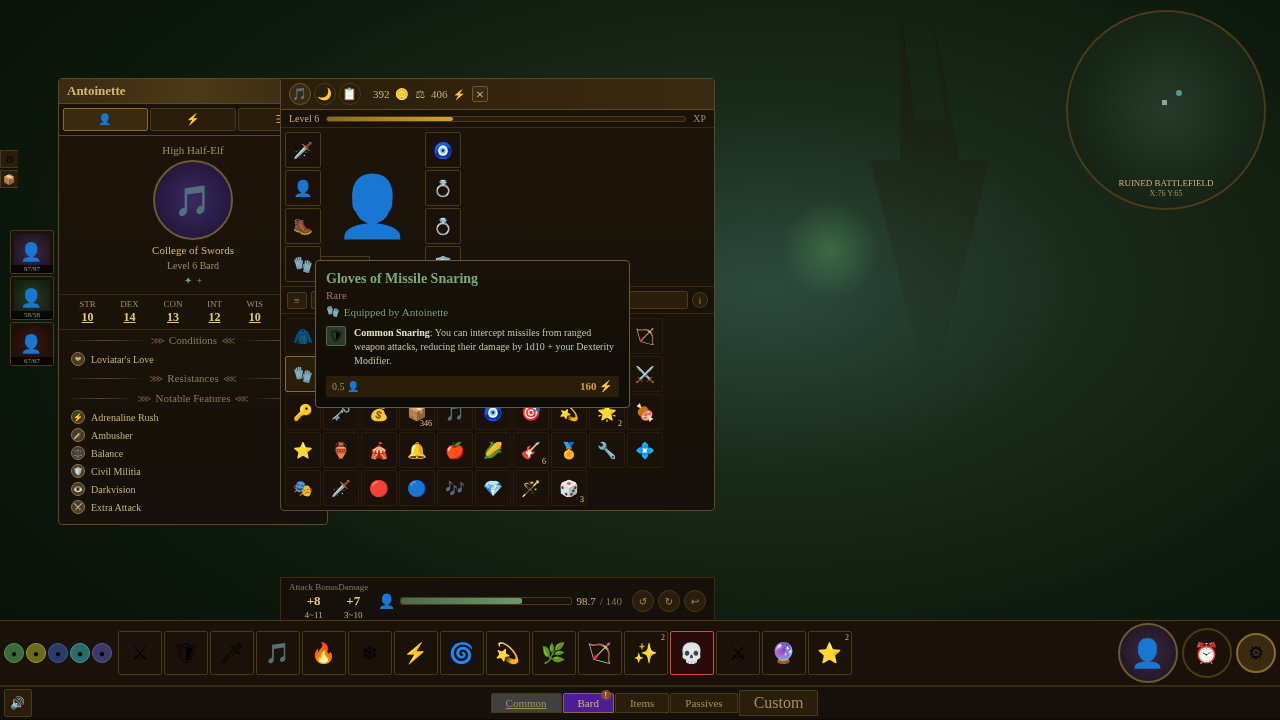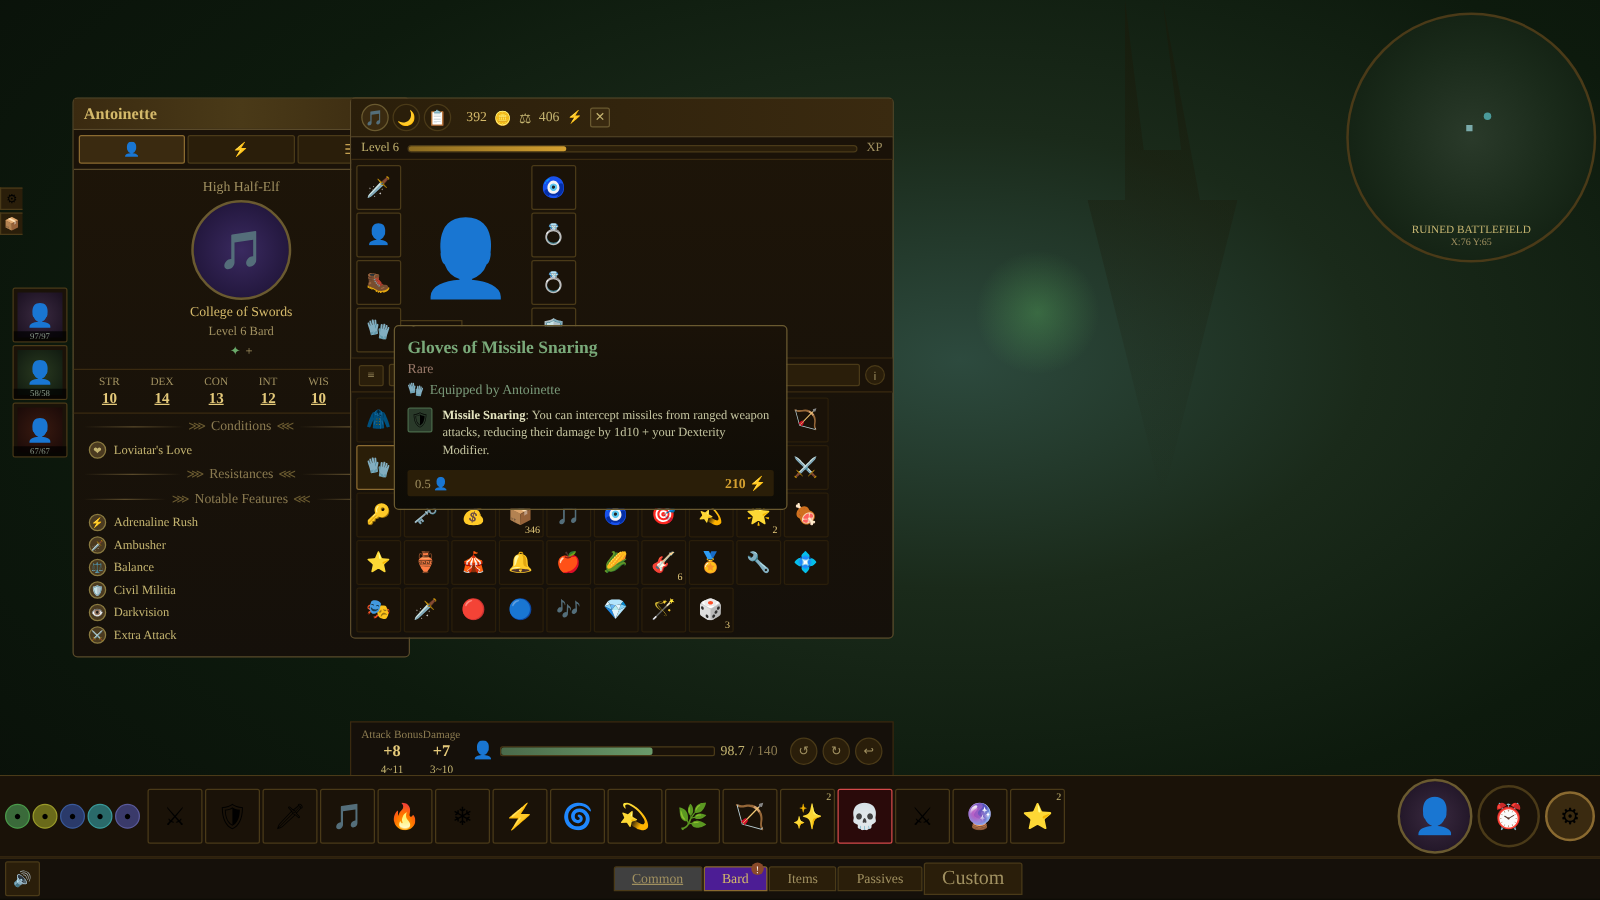--- a/index.html
+++ b/index.html
@@ -459,21 +459,21 @@
     .slot-count {
       position: absolute;
       top: 1px; right: 2px;
       font-size: 8px;
       color: #c4b470;
     }
 
     
     .minimap {
       position: absolute;
-      top: 10px; right: 3px;
+      top: 10px; right: 14px;
       width: 200px; height: 200px;
       background: radial-gradient(circle, #2a3a2a 0%, #1a2a1a 50%, #0d1a0d 100%);
       border: 2px solid #4a3a18;
       border-radius: 50%;
       overflow: hidden;
     }
 
     .minimap-label {
       position: absolute;
       bottom: 20px; left: 50%;
@@ -844,29 +844,29 @@
 <div class="tooltip-panel">
   <div class="tooltip-header">Gloves of Missile Snaring</div>
   <div class="tooltip-rarity">Rare</div>
   <div class="tooltip-equipped">
     <span style="color:#7a9a7a;">🧤</span>
     <span>Equipped by Antoinette</span>
   </div>
   <div class="tooltip-ability">
     <div class="ability-icon">🛡</div>
     <div class="ability-text">
-      <strong>Missile Snaring</strong><span>: </span><span>You can intercept missiles from ranged weapon attacks, reducing their damage by 1d10 + your Dexterity Modifier.</span>
+      <strong>Common Snaring</strong><span>: </span><span>You can intercept missiles from ranged weapon attacks, reducing their damage by 1d10 + your Dexterity Modifier.</span>
     </div>
   </div>
   <div class="tooltip-footer">
     <span class="tooltip-weight">
       <span>0.5</span> <span>👤</span>
     </span>
     <span class="tooltip-gold">
-      <span>210</span> <span>⚡</span>
+      <span>160</span> <span>⚡</span>
     </span>
   </div>
 </div>
 
 <div class="weapon-bar">
   <div class="weapon-stat">
     <span class="weapon-stat-label">Attack Bonus</span>
     <span style="color:#e4c97a;font-size:13px;font-weight:bold;">+8</span>
     <span style="font-size:9px;">4~11</span>
   </div>

